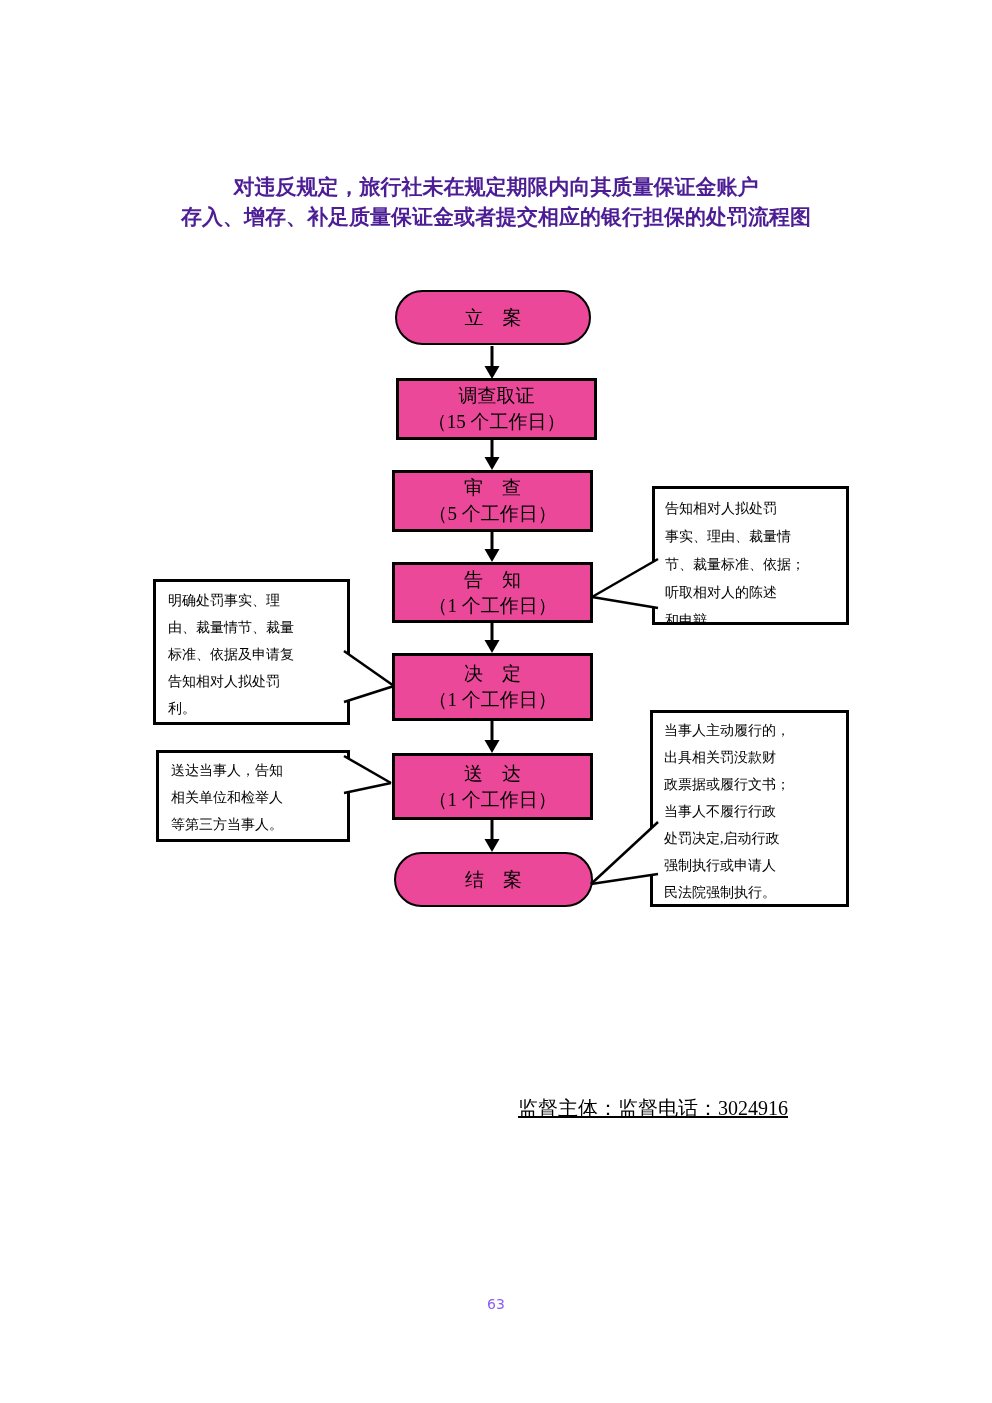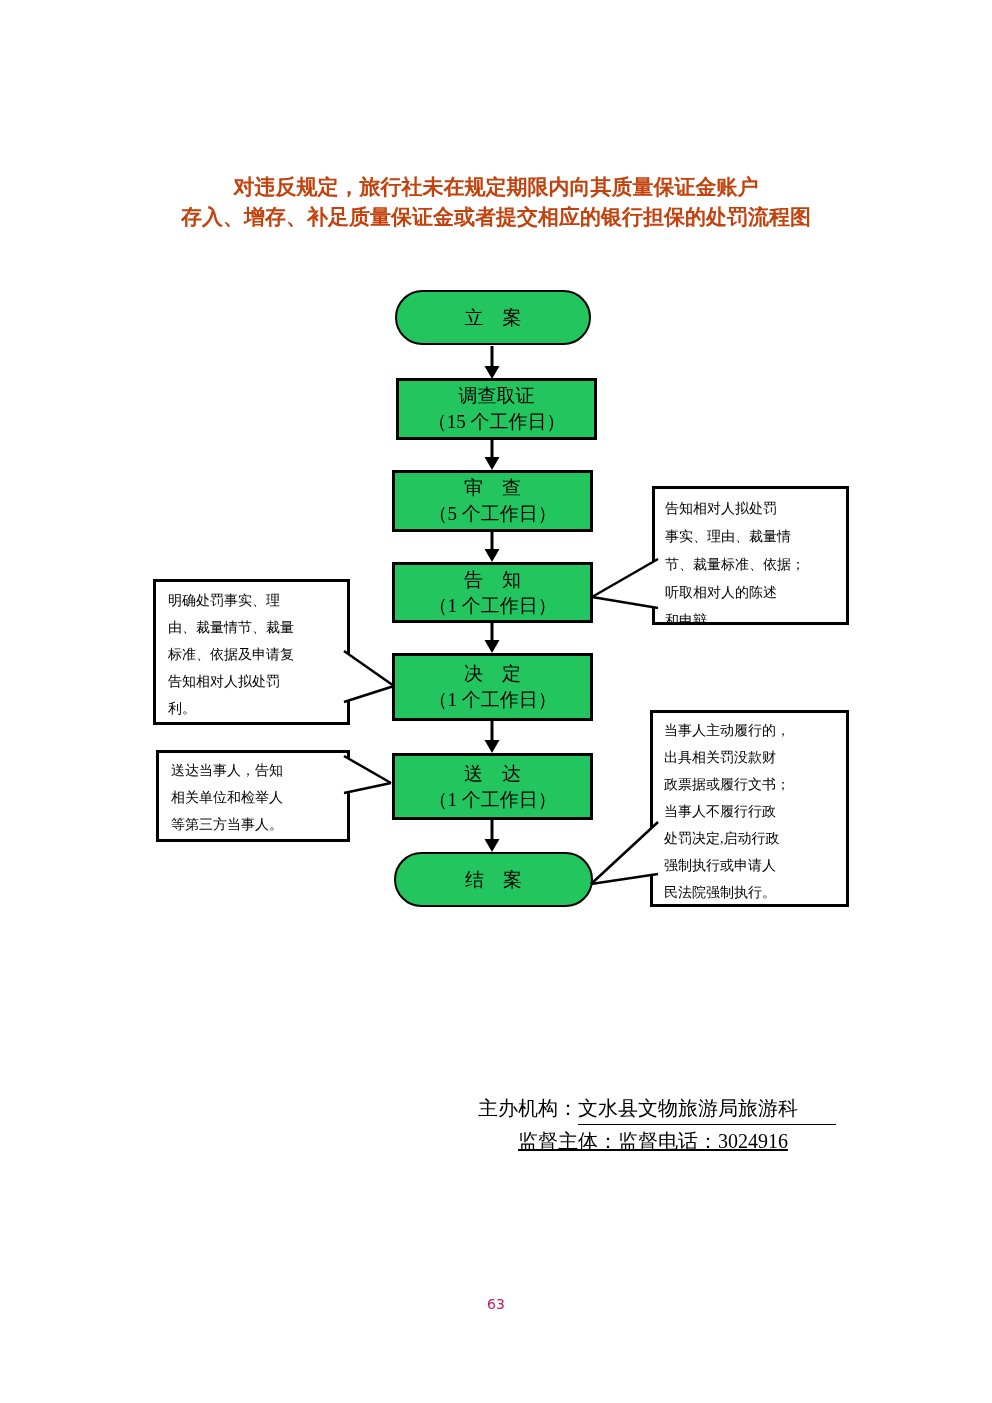--- a/index.html
+++ b/index.html
@@ -5,25 +5,25 @@
   html,body { margin:0; padding:0; background:#ffffff; }
   .page {
     position:relative; width:992px; height:1403px; background:#ffffff;
     font-family:"Liberation Serif", serif; color:#000; overflow:hidden;
   }
 
   
   .title {
     position:absolute; left:0; right:0; top:172px; text-align:center;
     font-family:"Liberation Sans", sans-serif; font-weight:bold;
-    font-size:21px; line-height:30px; color:#c2410c;
+    font-size:21px; line-height:30px; color:#4c1d95;
   }
 
   
-  .node { position:absolute; background:#22c55e; box-sizing:border-box; text-align:center; }
+  .node { position:absolute; background:#ec4899; box-sizing:border-box; text-align:center; }
   .stadium { border:2px solid #000; border-radius:28px; display:flex; align-items:center; justify-content:center;
              font-size:19px; }
   .rect { border:3px solid #000; display:flex; flex-direction:column; align-items:center; justify-content:center;
           font-size:19px; line-height:26px; }
 
   #n-start   { left:395px; top:290px; width:196px; height:55px; }
   #n-diaocha { left:396px; top:378px; width:201px; height:62px; }
   #n-shencha { left:392px; top:470px; width:201px; height:62px; }
   #n-gaozhi  { left:392px; top:562px; width:201px; height:61px; }
   #n-jueding { left:392px; top:653px; width:201px; height:68px; }
@@ -42,21 +42,21 @@
   
   .connector-layer { position:absolute; left:0; top:0; pointer-events:none; z-index:5; }
 
   
   .footer { position:absolute; left:478px; top:1092px; font-size:20px; line-height:32px; }
   .f-row { display:flex; align-items:baseline; }
   .f-row2 { width:350px; justify-content:center;text-decoration:underline; }
   .u { border-bottom:1.5px solid #000; padding-right:38px; }
 
   .page-number { position:absolute; left:0; right:0; top:1296px; text-align:center;
-                 font-family:"DejaVu Sans", sans-serif; font-size:14px; color:#be185d; }
+                 font-family:"DejaVu Sans", sans-serif; font-size:14px; color:#8b5cf6; }
 </style>
 </head>
 <body>
 
 <div class="page">
 
   <div class="title">
     <div>对违反规定，旅行社未在规定期限内向其质量保证金账户</div>
     <div>存入、增存、补足质量保证金或者提交相应的银行担保的处罚流程图</div>
   </div>
@@ -162,24 +162,20 @@
     </g>
 
     <g>
       <polygon points="658,822 591,884 658,874" fill="#ffffff" stroke="none"></polygon>
       <line x1="658" y1="822" x2="591" y2="884" stroke="#000" stroke-width="2.5"></line>
       <line x1="591" y1="884" x2="658" y2="874" stroke="#000" stroke-width="2.5"></line>
     </g>
   </svg>
 
   <div class="footer">
-    <div class="f-row">
-      <span>主办机构：</span>
-      <span class="u">文水县文物旅游局旅游科</span>
-    </div>
     <div class="f-row f-row2">
       <span>监督主体：</span>
       <span>
         <span>监督电话：</span><span>3024916</span>
       </span>
     </div>
   </div>
 
   <div class="page-number">63</div>
 

